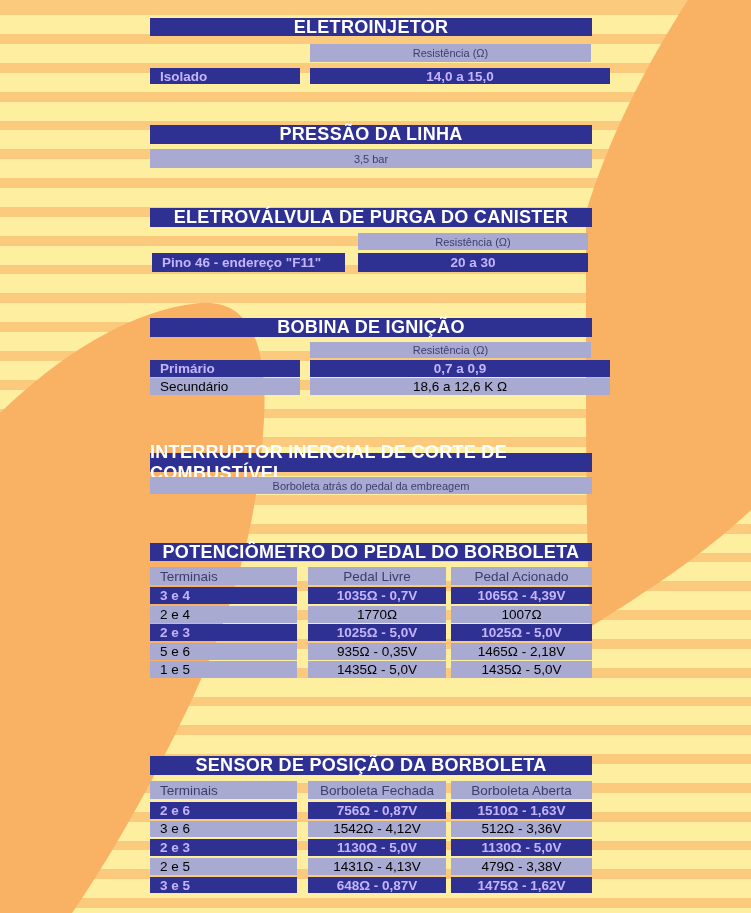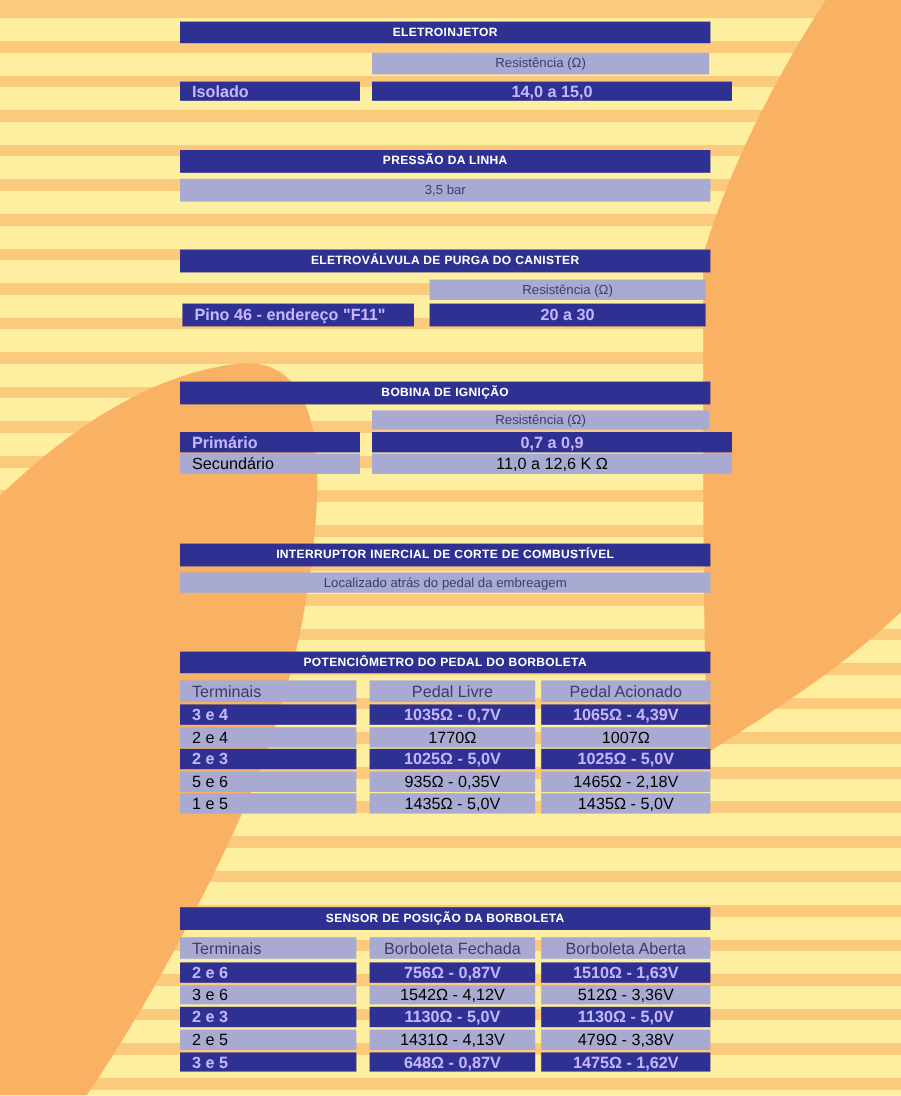--- a/index.html
+++ b/index.html
@@ -8,21 +8,21 @@
     background-color:#fdef9f;
     background-image:repeating-linear-gradient(to bottom,
       transparent 0 5.5px, #fbca7d 5.5px 15.2px, transparent 15.2px 28.8px);
     box-shadow:inset 0 15px 0 #fbca7d;
     font-family:"Liberation Sans", sans-serif;
   }
   #blobs{position:absolute;left:0;top:0;width:751px;height:913px;}
   .tbl{position:absolute;left:150px;width:442px;}
   .hdr{
     position:absolute;left:0;top:0;width:100%;height:19px;
-    background:#2e3192;color:#ffffff;font-weight:bold;font-size:10px;
+    background:#2e3192;color:#ffffff;font-weight:bold;font-size:18px;
     letter-spacing:.3px;display:flex;align-items:center;justify-content:center;
   }
   .sub,.note{
     position:absolute;background:#a9aad2;color:#3c3c6e;font-size:11px;
     display:flex;align-items:center;justify-content:center;
   }
   .note{left:0;width:100%;}
   .rowsc,.chead{position:absolute;left:0;width:100%;}
   .row{position:relative;}
   .cell{
@@ -89,28 +89,28 @@
   <section class="tbl" id="t4" style="top:318px;height:78px">
     <div class="hdr">BOBINA DE IGNIÇÃO</div>
     <div class="sub" style="top:24px;left:160px;width:281px;height:16px">Resistência (Ω)</div>
     <div class="rowsc g-twoA" style="top:42px">
         <div class="row dark">
           <div class="cell lbl">Primário</div>
           <div class="cell val">0,7 a 0,9</div>
         </div>
         <div class="row light">
           <div class="cell lbl">Secundário</div>
-          <div class="cell val">11,0 a 12,6 K Ω</div>
+          <div class="cell val">18,6 a 12,6 K Ω</div>
         </div>
       </div>
   </section>
 
   <section class="tbl" id="t5" style="top:453px;height:42px">
     <div class="hdr">INTERRUPTOR INERCIAL DE CORTE DE COMBUSTÍVEL</div>
-    <div class="note" style="top:24px;height:17px">Localizado atrás do pedal da embreagem</div>
+    <div class="note" style="top:24px;height:17px">Borboleta atrás do pedal da embreagem</div>
   </section>
 
   <section class="tbl" id="t6" style="top:543px;height:155px">
     <div class="hdr" style="height:18px">POTENCIÔMETRO DO PEDAL DO BORBOLETA</div>
     <div class="chead g-three" style="top:24px;height:18px">
       <div class="cell c0">Terminais</div>
       <div class="cell c1">Pedal Livre</div>
       <div class="cell c2">Pedal Acionado</div>
     </div>
     <div class="rowsc g-three" style="top:44px">

